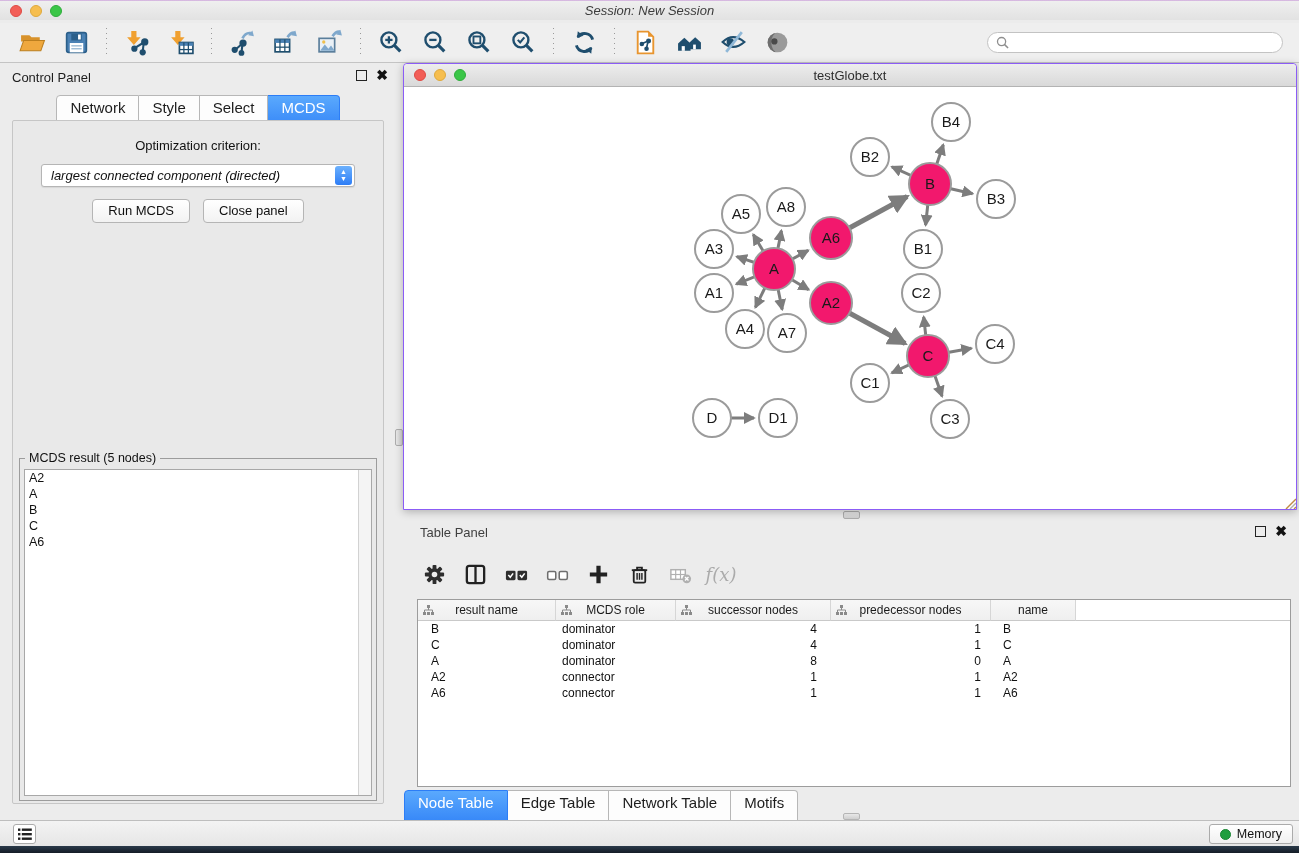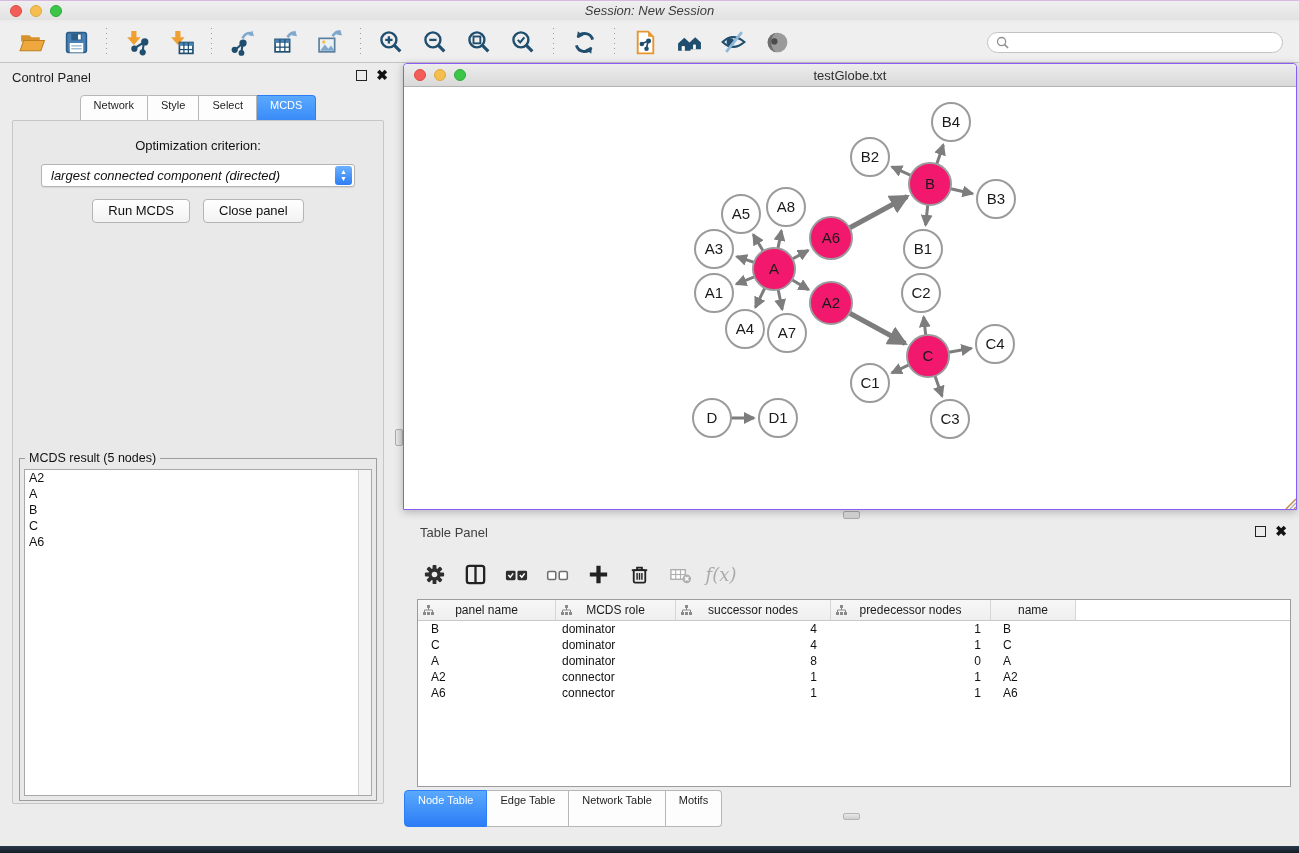--- a/index.html
+++ b/index.html
@@ -42,21 +42,21 @@
   
   .control-panel { position:absolute; left:4px; top:66px; width:388px; height:740px; }
   .cp-header { position:absolute; top:0; left:0; right:0; height:22px; }
   .cp-title { position:absolute; left:8px; top:4px; font-size:13px; color:#1d1d1d; }
   .panel-icons { position:absolute; right:4px; top:4px; display:flex; gap:9px; align-items:center; }
   .float-icon { width:11px; height:11px; border:1.6px solid #222; background:transparent; }
   .close-icon { font-size:14px; font-weight:bold; color:#111; line-height:11px; }
 
   .seg { display:flex; }
   .seg .tab { background:#FDFDFD; border:1px solid #B7B7B7; border-left:none;
-    padding:3px 13px 20px; font-size:11px; color:#1d1d1d; cursor:default; }
+    padding:3px 13px 20px; font-size:15px; color:#1d1d1d; cursor:default; }
   .seg .tab:first-child { border-left:1px solid #B7B7B7; border-radius:4px 0 0 4px; }
   .seg .tab:last-child { border-radius:0 4px 4px 0; }
   .seg .tab.active { background:linear-gradient(#5AA9FD,#2C7DF6); border-color:#2C7DF6; color:#fff; }
   .cp-tabs { position:absolute; top:29px; left:0; right:0; display:flex; justify-content:center; }
 
   .cp-content { position:absolute; left:8px; right:8px; top:54px; bottom:2px;
     background:#E9E9E9; border:1px solid #C6C6C6; border-radius:2px; }
   .opt-label { margin-top:17px; text-align:center; font-size:13px; color:#111; }
   .dropdown { margin:11px auto 0; width:314px; height:23px; background:#fff;
     border:1px solid #B5B5B5; border-radius:3px; display:flex; align-items:center;
@@ -518,21 +518,21 @@
           <div class="dt-hcell">
             <svg class="colicon" width="11" height="11" viewBox="0 0 11 11">
               <g fill="#8A8A8A">
                 <rect x="4" y="0" width="3" height="3"></rect>
                 <rect x="0" y="7" width="3" height="3"></rect>
                 <rect x="4" y="7" width="3" height="3"></rect>
                 <rect x="8" y="7" width="3" height="3"></rect>
               </g>
               <path d="M5.5 3v2M1.5 7V5h8v2" fill="none" stroke="#8A8A8A" stroke-width="1"></path>
             </svg>
-            <span>panel name</span>
+            <span>result name</span>
           </div>
           <div class="dt-hcell">
             <svg class="colicon" width="11" height="11" viewBox="0 0 11 11">
               <g fill="#8A8A8A">
                 <rect x="4" y="0" width="3" height="3"></rect>
                 <rect x="0" y="7" width="3" height="3"></rect>
                 <rect x="4" y="7" width="3" height="3"></rect>
                 <rect x="8" y="7" width="3" height="3"></rect>
               </g>
               <path d="M5.5 3v2M1.5 7V5h8v2" fill="none" stroke="#8A8A8A" stroke-width="1"></path>
@@ -612,15 +612,33 @@
         </div>
     </div>
     <div class="tp-tabs seg" id="tp-tabs">
         <div class="tab active">Node Table</div>
         <div class="tab">Edge Table</div>
         <div class="tab">Network Table</div>
         <div class="tab">Motifs</div>
       </div>
   </div>
 
+  <div class="statusbar">
+    <div class="status-list-btn">
+      <svg width="14" height="13" viewBox="0 0 14 13">
+          <g fill="#222">
+            <rect x="0" y="0.5" width="2.4" height="2.4"></rect>
+            <rect x="3.8" y="0.5" width="10" height="2.4"></rect>
+            <rect x="0" y="5" width="2.4" height="2.4"></rect>
+            <rect x="3.8" y="5" width="10" height="2.4"></rect>
+            <rect x="0" y="9.5" width="2.4" height="2.4"></rect>
+            <rect x="3.8" y="9.5" width="10" height="2.4"></rect>
+          </g>
+        </svg>
+    </div>
+    <div class="memory-btn">
+      <div class="memory-dot"></div>
+      <span class="memory-label">Memory</span>
+    </div>
+  </div>
 
   <div class="desktop-bottom"></div>
 </div>
 
 </body></html>

